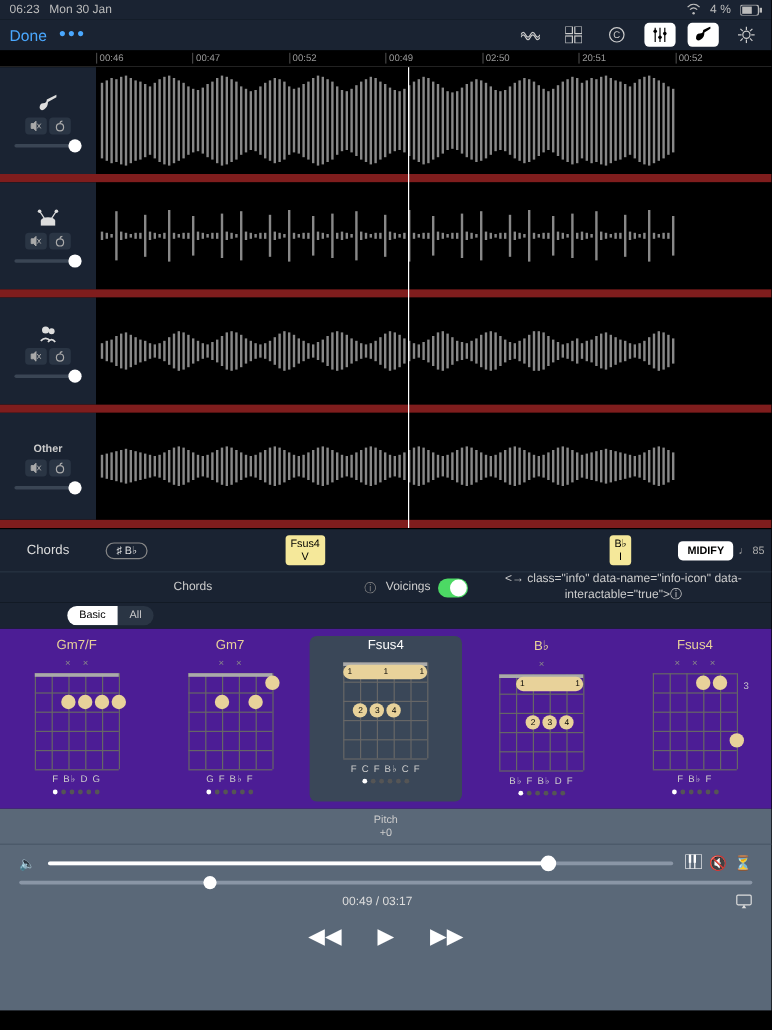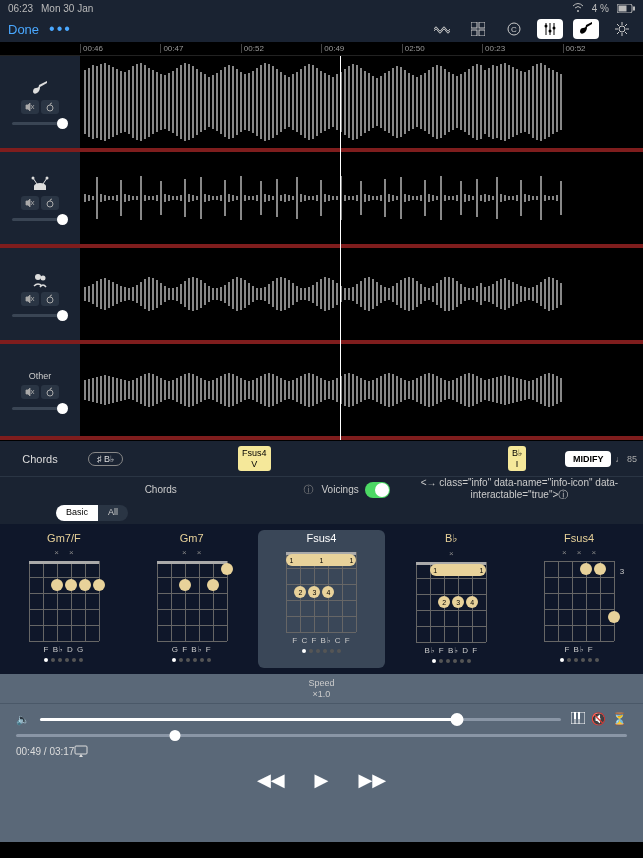--- a/index.html
+++ b/index.html
@@ -14,21 +14,21 @@
 .toolbar .spacer { flex: 1; }
 .toolbar .tool-btn { width: 26px; height: 20px; border-radius: 4px; display: flex; align-items: center; justify-content: center; color: #ccc; font-size: 12px; }
 .toolbar .tool-btn.white { background: #fff; color: #000; }
 
 .ruler { height: 14px; background: #000; display: flex; padding-left: 80px; font-size: 8px; color: #999; align-items: center; border-bottom: 1px solid #222; }
 .ruler .tick { flex: 1; border-left: 1px solid #444; padding-left: 2px; }
 
 .tracks-area { background: #000; position: relative; }
 .playhead { position: absolute; left: 340px; top: 0; bottom: 0; width: 1px; background: #fff; z-index: 5; }
 
-.track { height: 96px; display: flex; border-bottom: 4px solid #7f1d1d; }
+.track { height: 96px; display: flex; border-bottom: 7px solid #7f1d1d; font-weight: bold; }
 .track-header { width: 80px; background: #1a2332; display: flex; flex-direction: column; align-items: center; justify-content: center; gap: 4px; padding: 4px; }
 .track-icon { font-size: 14px; color: #ddd; }
 .track-label { font-size: 9px; color: #ccc; }
 .track-btns { display: flex; gap: 2px; }
 .track-btn { width: 18px; height: 14px; background: #2a3544; border-radius: 3px; display: flex; align-items: center; justify-content: center; font-size: 8px; color: #aaa; }
 .track-slider { width: 56px; height: 3px; background: #3a4554; border-radius: 2px; position: relative; margin-top: 4px; }
 .track-slider .thumb { position: absolute; right: 0; top: -4px; width: 11px; height: 11px; background: #fff; border-radius: 50%; }
 
 .waveform { flex: 1; background: #000; position: relative; overflow: hidden; display: flex; align-items: center; }
 .wave-bars { display: flex; align-items: center; gap: 2px; width: 100%; height: 100%; padding: 0 4px; }
@@ -44,21 +44,21 @@
 
 .tabs-row { height: 26px; background: #1a2332; display: flex; align-items: center; border-top: 1px solid #2a3544; }
 .tab-section { flex: 1; text-align: center; font-size: 10px; color: #ccc; position: relative; display: flex; align-items: center; justify-content: center; gap: 6px; }
 .tab-section .info { font-size: 10px; color: #888; position: absolute; right: 8px; }
 .segment { display: inline-flex; background: #2a3544; border-radius: 10px; overflow: hidden; height: 16px; margin-left: 6px; }
 .segment span { padding: 2px 10px; font-size: 9px; color: #ccc; }
 .segment span.active { background: #fff; color: #000; }
 .toggle { width: 30px; height: 16px; background: #4cd964; border-radius: 8px; position: relative; display: inline-block; }
 .toggle::after { content: ""; position: absolute; right: 1px; top: 1px; width: 14px; height: 14px; background: #fff; border-radius: 50%; }
 
-.chord-diagrams { height: 150px; background: #0f172a; display: flex; padding: 6px 0; }
+.chord-diagrams { height: 150px; background: #4c1d95; display: flex; padding: 6px 0; }
 .chord-card { flex: 1; display: flex; flex-direction: column; align-items: center; gap: 4px; padding: 2px 4px; }
 .chord-card.selected { background: #3a4758; border-radius: 6px; margin: 0 2px; }
 .chord-name { font-size: 11px; color: #e8d29a; font-weight: 500; text-align: center; }
 .chord-name.sel { color: #fff; }
 .chord-markers { display: flex; gap: 10px; font-size: 8px; color: #888; }
 .fretboard { width: 70px; height: 80px; position: relative; }
 .fret-grid { width: 100%; height: 100%; position: relative; }
 .fret-string { position: absolute; top: 0; bottom: 0; width: 1px; background: #666; }
 .fret-line { position: absolute; left: 0; right: 0; height: 1px; background: #666; }
 .fret-nut { position: absolute; left: 0; right: 0; top: 0; height: 3px; background: #aaa; }
@@ -78,21 +78,21 @@
 .player { flex: 1; background: #5a6878; display: flex; flex-direction: column; color: #fff; }
 .player-tabs { height: 30px; display: flex; border-bottom: 1px solid #4a5868; }
 .player-tabs .ptab { flex: 1; display: flex; flex-direction: column; align-items: center; justify-content: center; font-size: 9px; color: #ccc; border-right: 1px solid #4a5868; line-height: 1.2; }
 .player-tabs .ptab:last-child { border-right: none; }
 .player-body { flex: 1; display: flex; flex-direction: column; padding: 8px 16px; gap: 8px; }
 .vol-row { display: flex; align-items: center; gap: 10px; }
 .vol-slider { flex: 1; height: 3px; background: #8a96a6; border-radius: 2px; position: relative; }
 .vol-slider .fill { position: absolute; left: 0; top: 0; bottom: 0; background: #fff; border-radius: 2px; }
 .vol-slider .thumb { position: absolute; top: -5px; width: 13px; height: 13px; background: #fff; border-radius: 50%; transform: translateX(-50%); }
 .vol-icons { display: flex; gap: 6px; font-size: 12px; }
-.time-row { display: flex; align-items: center; font-size: 10px; color: #ddd; }
+.time-row { display: flex; justify-content: space-between; align-items: center; font-size: 10px; color: #ddd; }
 .transport { display: flex; justify-content: center; gap: 30px; font-size: 18px; color: #fff; margin-top: 4px; }
 .prog-slider { height: 3px; background: #8a96a6; border-radius: 2px; position: relative; }
 .prog-slider .thumb { position: absolute; top: -4px; width: 11px; height: 11px; background: #fff; border-radius: 50%; transform: translateX(-50%); }
 
 svg { display: block; }
 </style>
 </head>
 <body>
 
 <div class="status-bar">
@@ -163,21 +163,21 @@
       </svg>
     </div>
 </div>
 
 <div class="ruler">
   <div class="tick"><span>00:46</span></div>
   <div class="tick"><span>00:47</span></div>
   <div class="tick"><span>00:52</span></div>
   <div class="tick"><span>00:49</span></div>
   <div class="tick"><span>02:50</span></div>
-  <div class="tick"><span>00:23</span></div>
+  <div class="tick"><span>20:51</span></div>
   <div class="tick"><span>00:52</span></div>
 </div>
 
 <div class="tracks-area">
   <div class="playhead"></div>
 
   <div class="track">
     <div class="track-header">
       <span class="track-icon">
           <svg width="20" height="16" viewBox="0 0 20 16">
@@ -997,22 +997,22 @@
         <span></span>
         <span></span>
       </div>
     </div>
   </div>
 
 <div class="bottom">
   <div class="player">
     <div class="player-tabs">
       <div class="ptab">
-          <span>Speed</span>
-          <span>×1.0</span>
+          <span>Pitch</span>
+          <span>+0</span>
         </div>
     </div>
     <div class="player-body">
       <div class="vol-row">
         <span>🔈</span>
         <div class="vol-slider">
           <div class="fill" style="width:80%;"></div>
             <div class="thumb" style="left:80%;"></div>
         </div>
         <div class="vol-icons">

